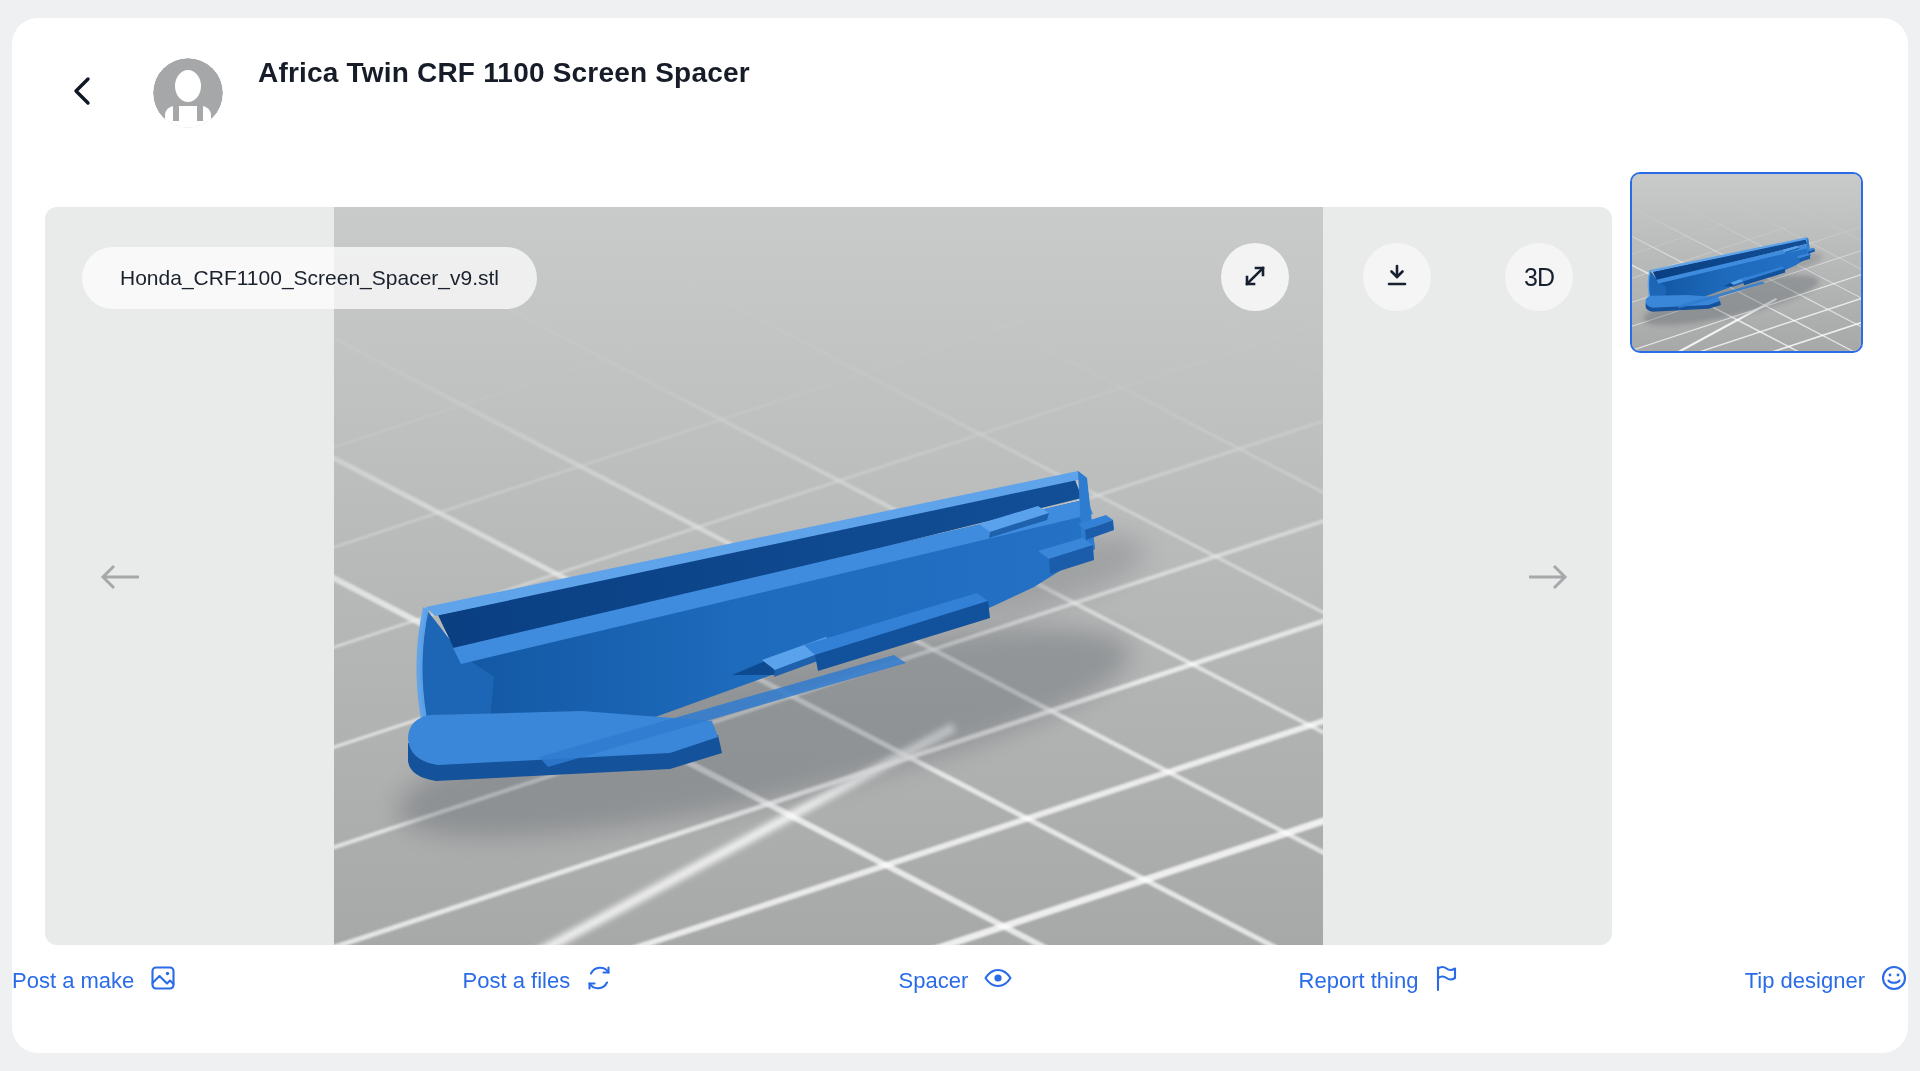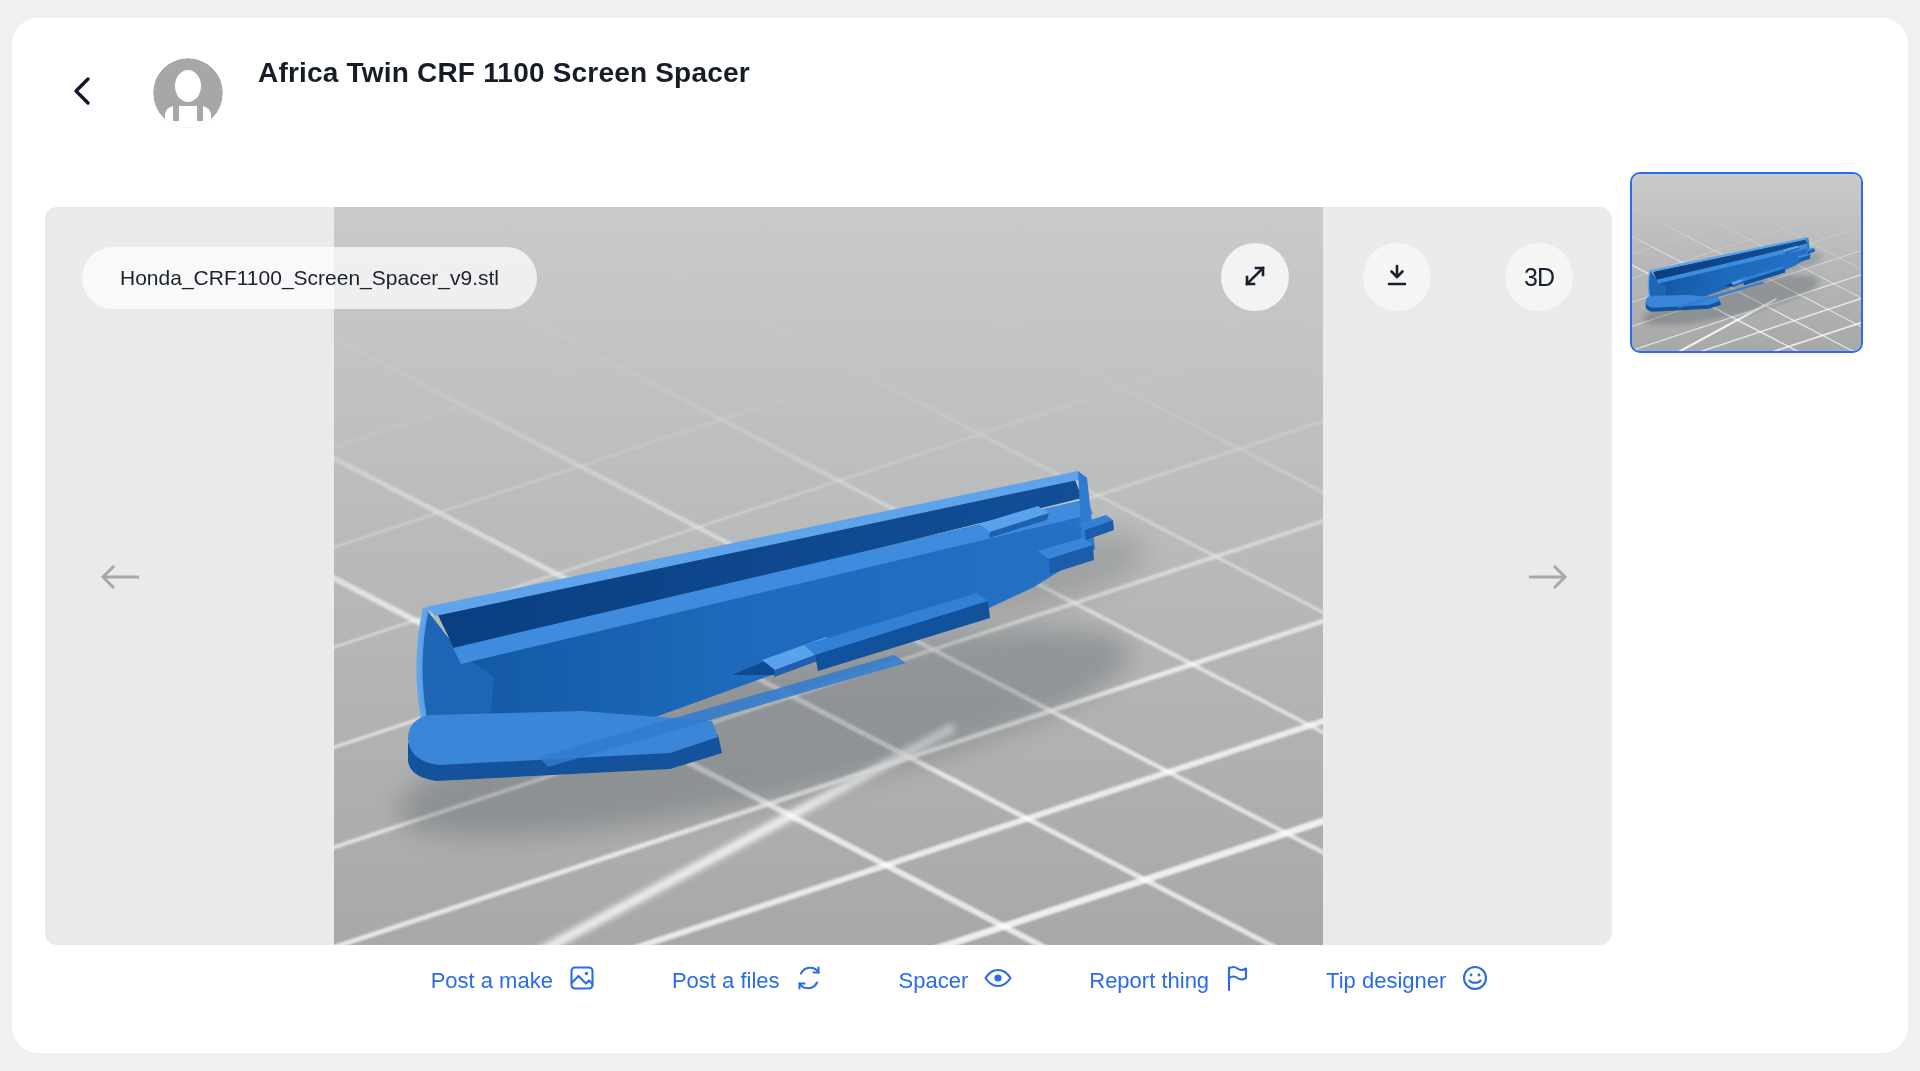--- a/index.html
+++ b/index.html
@@ -65,21 +65,21 @@
   .nav-arrow.next{left:1481px;}
   
   .thumb{
     position:absolute;left:1618px;top:154px;width:233px;height:181px;
     border:2px solid #2a6be8;border-radius:10px;overflow:hidden;cursor:pointer;
     background:#c9caca;box-sizing:border-box;
   }
   
   .actions{
     position:absolute;left:0;right:0;top:946px;
-    display:flex;justify-content:center;align-items:center;gap:76px;
+    display:flex;justify-content:space-between;align-items:center;gap:76px;
   }
   .action{
     display:flex;align-items:center;gap:15px;color:#2a6be8;font-size:22px;cursor:pointer;
     background:none;border:none;font-family:"Liberation Sans", sans-serif;padding:0;
   }
   .action svg{flex:0 0 auto;}
 </style>
 </head>
 <body>
 

